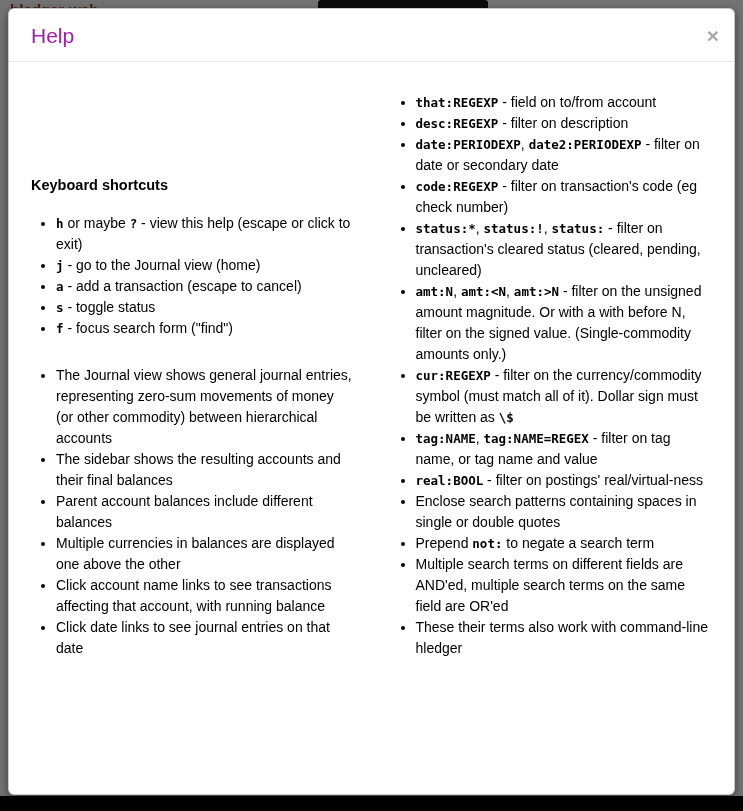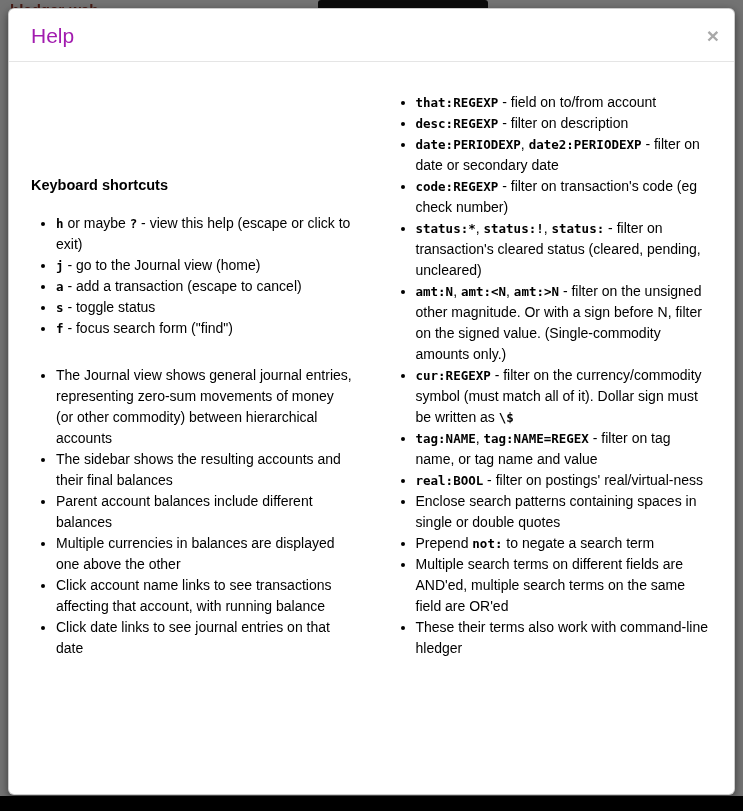--- a/index.html
+++ b/index.html
@@ -135,21 +135,21 @@
           <li><span>Click date links to see journal entries on that date</span></li>
         </ul>
     </div>
     <div class="col">
       <ul>
           <li><code>that:REGEXP</code><span> - field on to/from account</span></li>
           <li><code>desc:REGEXP</code><span> - filter on description</span></li>
           <li><code>date:PERIODEXP</code><span>, </span><code>date2:PERIODEXP</code><span> - filter on date or secondary date</span></li>
           <li><code>code:REGEXP</code><span> - filter on transaction's code (eg check number)</span></li>
           <li><code>status:*</code><span>, </span><code>status:!</code><span>, </span><code>status:</code><span> - filter on transaction's cleared status (cleared, pending, uncleared)</span></li>
-          <li><code>amt:N</code><span>, </span><code>amt:&lt;N</code><span>, </span><code>amt:&gt;N</code><span> - filter on the unsigned other magnitude. Or with a sign before N, filter on the signed value. (Single-commodity amounts only.)</span></li>
+          <li><code>amt:N</code><span>, </span><code>amt:&lt;N</code><span>, </span><code>amt:&gt;N</code><span> - filter on the unsigned amount magnitude. Or with a with before N, filter on the signed value. (Single-commodity amounts only.)</span></li>
           <li><code>cur:REGEXP</code><span> - filter on the currency/commodity symbol (must match all of it). Dollar sign must be written as </span><code>\$</code></li>
           <li><code>tag:NAME</code><span>, </span><code>tag:NAME=REGEX</code><span> - filter on tag name, or tag name and value</span></li>
           <li><code>real:BOOL</code><span> - filter on postings' real/virtual-ness</span></li>
           <li><span>Enclose search patterns containing spaces in single or double quotes</span></li>
           <li><span>Prepend </span><code>not:</code><span> to negate a search term</span></li>
           <li><span>Multiple search terms on different fields are AND'ed, multiple search terms on the same field are OR'ed</span></li>
           <li><span>These their terms also work with command-line hledger</span></li>
         </ul>
     </div>
   </div>

